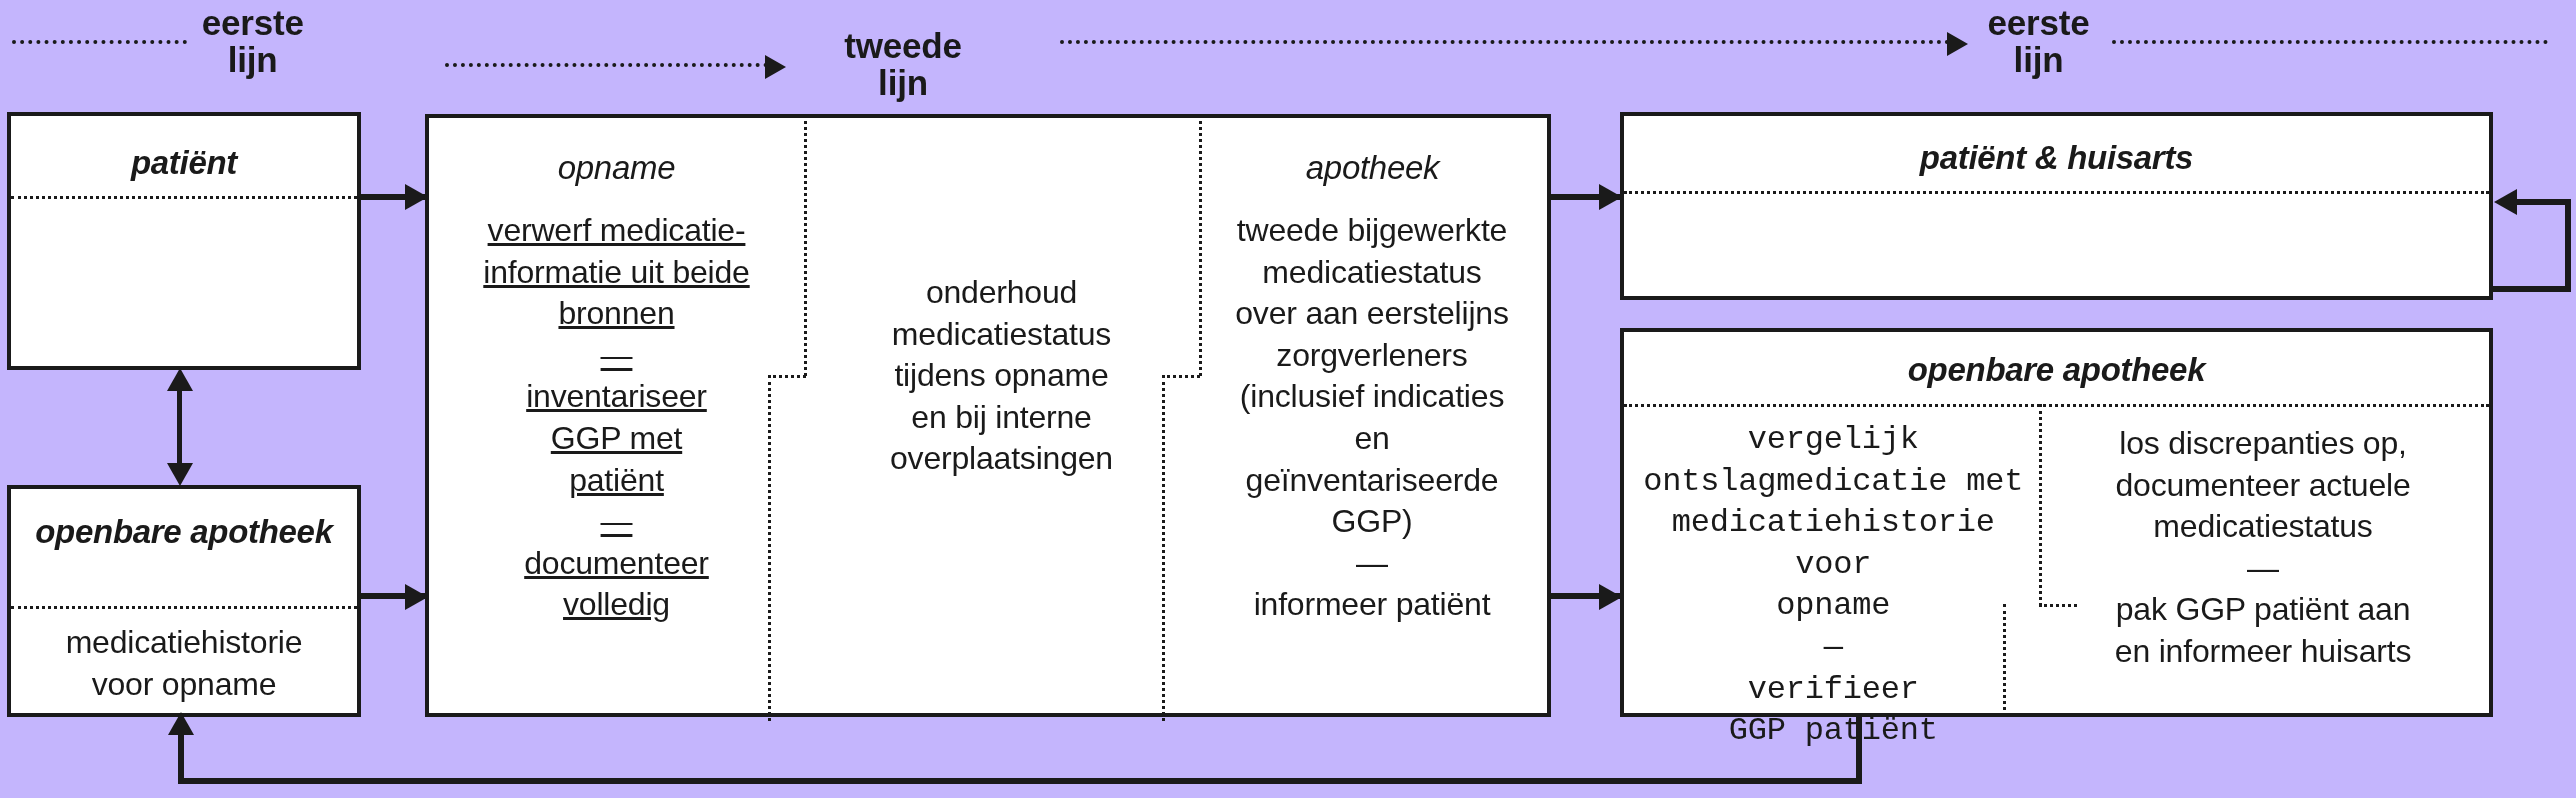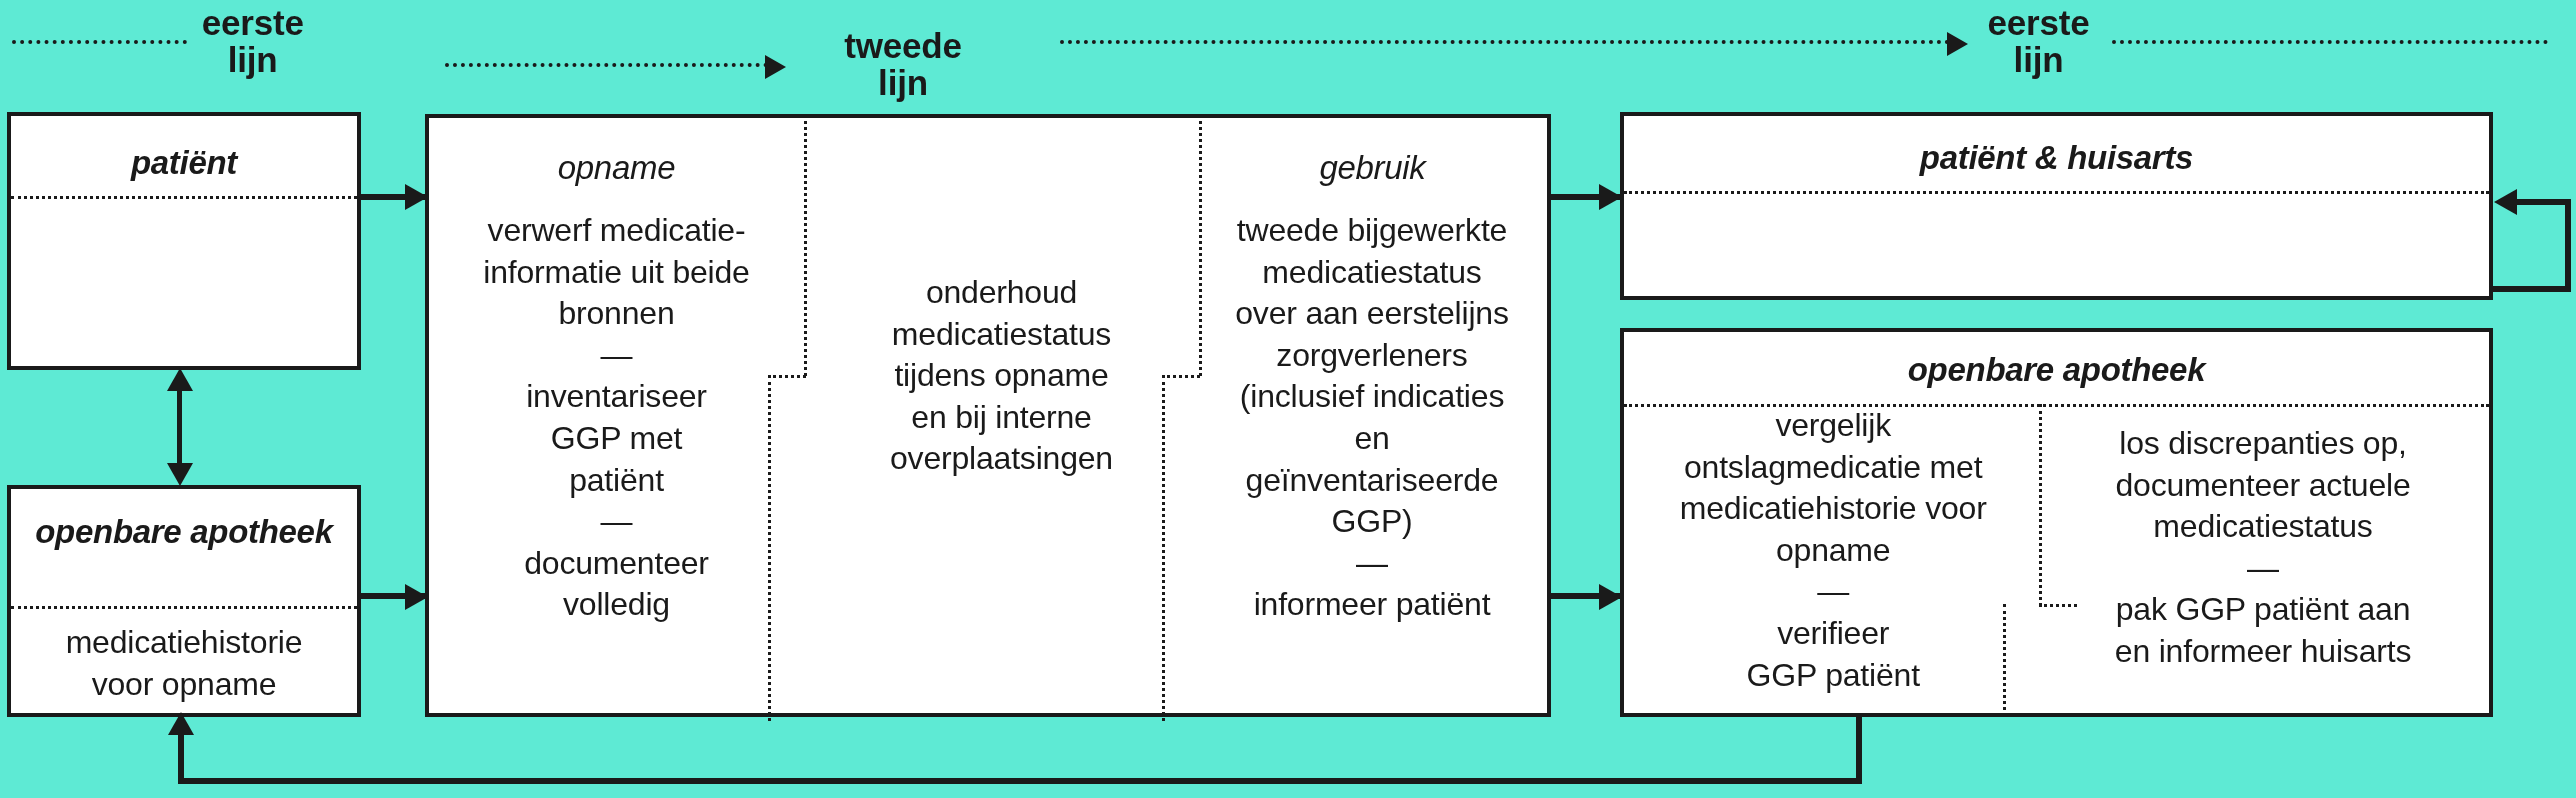--- a/index.html
+++ b/index.html
@@ -6,21 +6,21 @@
   body{
     font-family:"Liberation Sans","DejaVu Sans",sans-serif;
     color:#1a1a1a;
     -webkit-font-smoothing:antialiased;
   }
   #root{
     position:relative;
     width:2576px;
     height:798px;
     overflow:hidden;
-    background:#5eead4;
+    background:#c4b5fd;
   }
 
   
   .hdr{
     position:absolute;
     top:0;
     height:84px;
     display:flex;
     align-items:center;
   }
@@ -186,38 +186,38 @@
 
   <div class="line" style="left:361px; top:194px; width:65px; height:6.1px;"></div>
   <div class="arrow-r" style="left:405px; top:184px;"></div>
 
   <div class="line" style="left:361px; top:593px; width:65px; height:6.1px;"></div>
   <div class="arrow-r" style="left:405px; top:584px;"></div>
 
   <div class="box" style="left:425px; top:114px; width:1126px; height:603px;">
 
     <div class="box-title-plain" style="left:0; width:375px; top:31px;">opname</div>
-    <div class="body-text" style="left:7px; width:361px; top:92px;">verwerf medicatie-
+    <div class="body-text" style="left:7px; width:361px; top:92px;text-decoration:underline;">verwerf medicatie-
 informatie uit beide
 bronnen
 —
 inventariseer
 GGP met
 patiënt
 —
 documenteer
 volledig</div>
 
     <div class="body-text" style="left:377px; width:391px; top:154px;">onderhoud
 medicatiestatus
 tijdens opname
 en bij interne
 overplaatsingen</div>
 
-    <div class="box-title-plain" style="left:770px; width:347px; top:31px;">gebruik</div>
+    <div class="box-title-plain" style="left:770px; width:347px; top:31px;">apotheek</div>
     <div class="body-text" style="left:771px; width:344px; top:92px;">tweede bijgewerkte
 medicatiestatus
 over aan eerstelijns
 zorgverleners
 (inclusief indicaties
 en
 geïnventariseerde
 GGP)
 —
 informeer patiënt</div>
@@ -239,21 +239,21 @@
 
   <div class="box" style="left:1620px; top:112px; width:873px; height:188px;">
     <div class="box-title" style="top:23px;">patiënt &amp; huisarts</div>
     <div class="hsep" style="top:75px;"></div>
   </div>
 
   <div class="box" style="left:1620px; top:328px; width:873px; height:389px;">
     <div class="box-title" style="top:19px;">openbare apotheek</div>
     <div class="hsep" style="top:72px;"></div>
 
-    <div class="body-text" style="left:8.7px; width:401px; top:73px;">vergelijk
+    <div class="body-text" style="left:8.7px; width:401px; top:87px;font-family:Liberation Mono, monospace;">vergelijk
 ontslagmedicatie met
 medicatiehistorie voor
 opname
 —
 verifieer
 GGP patiënt</div>
     <div class="body-text" style="left:421px; width:436px; top:91px;">los discrepanties op,
 documenteer actuele
 medicatiestatus
 —

